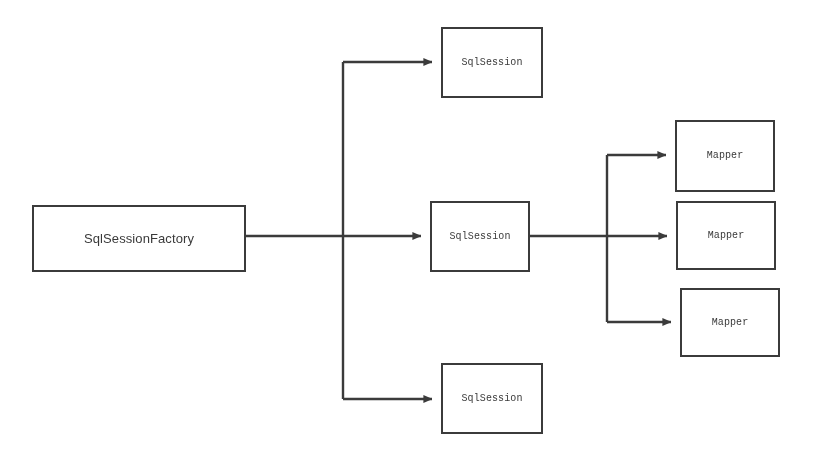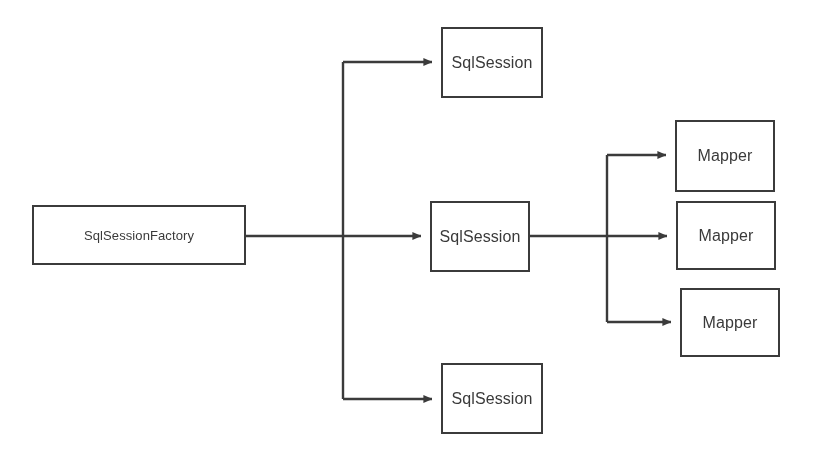--- a/index.html
+++ b/index.html
@@ -39,21 +39,22 @@
   .node-label {
     font-family: "Liberation Sans", sans-serif;
     font-size: 13px;
     color: #3a3a3a;
     letter-spacing: 0.1px;
     line-height: 1;
     white-space: nowrap;
     user-select: none;
   }
   .node-label.small {
-    font-size: 16px;
+    font-size: 10px;
+    font-family: Liberation Mono, monospace;
   }
 </style>
 </head>
 <body>
 
 <div id="diagram-canvas">
 
   <svg id="diagram-svg" viewBox="0 0 824 459" xmlns="http://www.w3.org/2000/svg">
     <defs>
       <marker id="arrowhead" markerWidth="9" markerHeight="8" refX="8.6" refY="4" orient="auto" markerUnits="userSpaceOnUse">
@@ -78,21 +79,21 @@
       <path d="M607,155 L607,322"></path>
 
       <path d="M607,155 L666,155" marker-end="url(#arrowhead)"></path>
 
       <path d="M607,236 L667,236" marker-end="url(#arrowhead)"></path>
 
       <path d="M607,322 L671,322" marker-end="url(#arrowhead)"></path>
     </g>
   </svg>
 
-  <div class="node-box" style="left:32px; top:205px; width:214px; height:60px;">
+  <div class="node-box" style="left:32px; top:205px; width:214px; height:67px;">
     <span class="node-label">SqlSessionFactory</span>
   </div>
 
   <div class="node-box" style="left:441px; top:27px; width:102px; height:71px;">
     <span class="node-label small">SqlSession</span>
   </div>
 
   <div class="node-box" style="left:430px; top:201px; width:100px; height:71px;">
     <span class="node-label small">SqlSession</span>
   </div>

